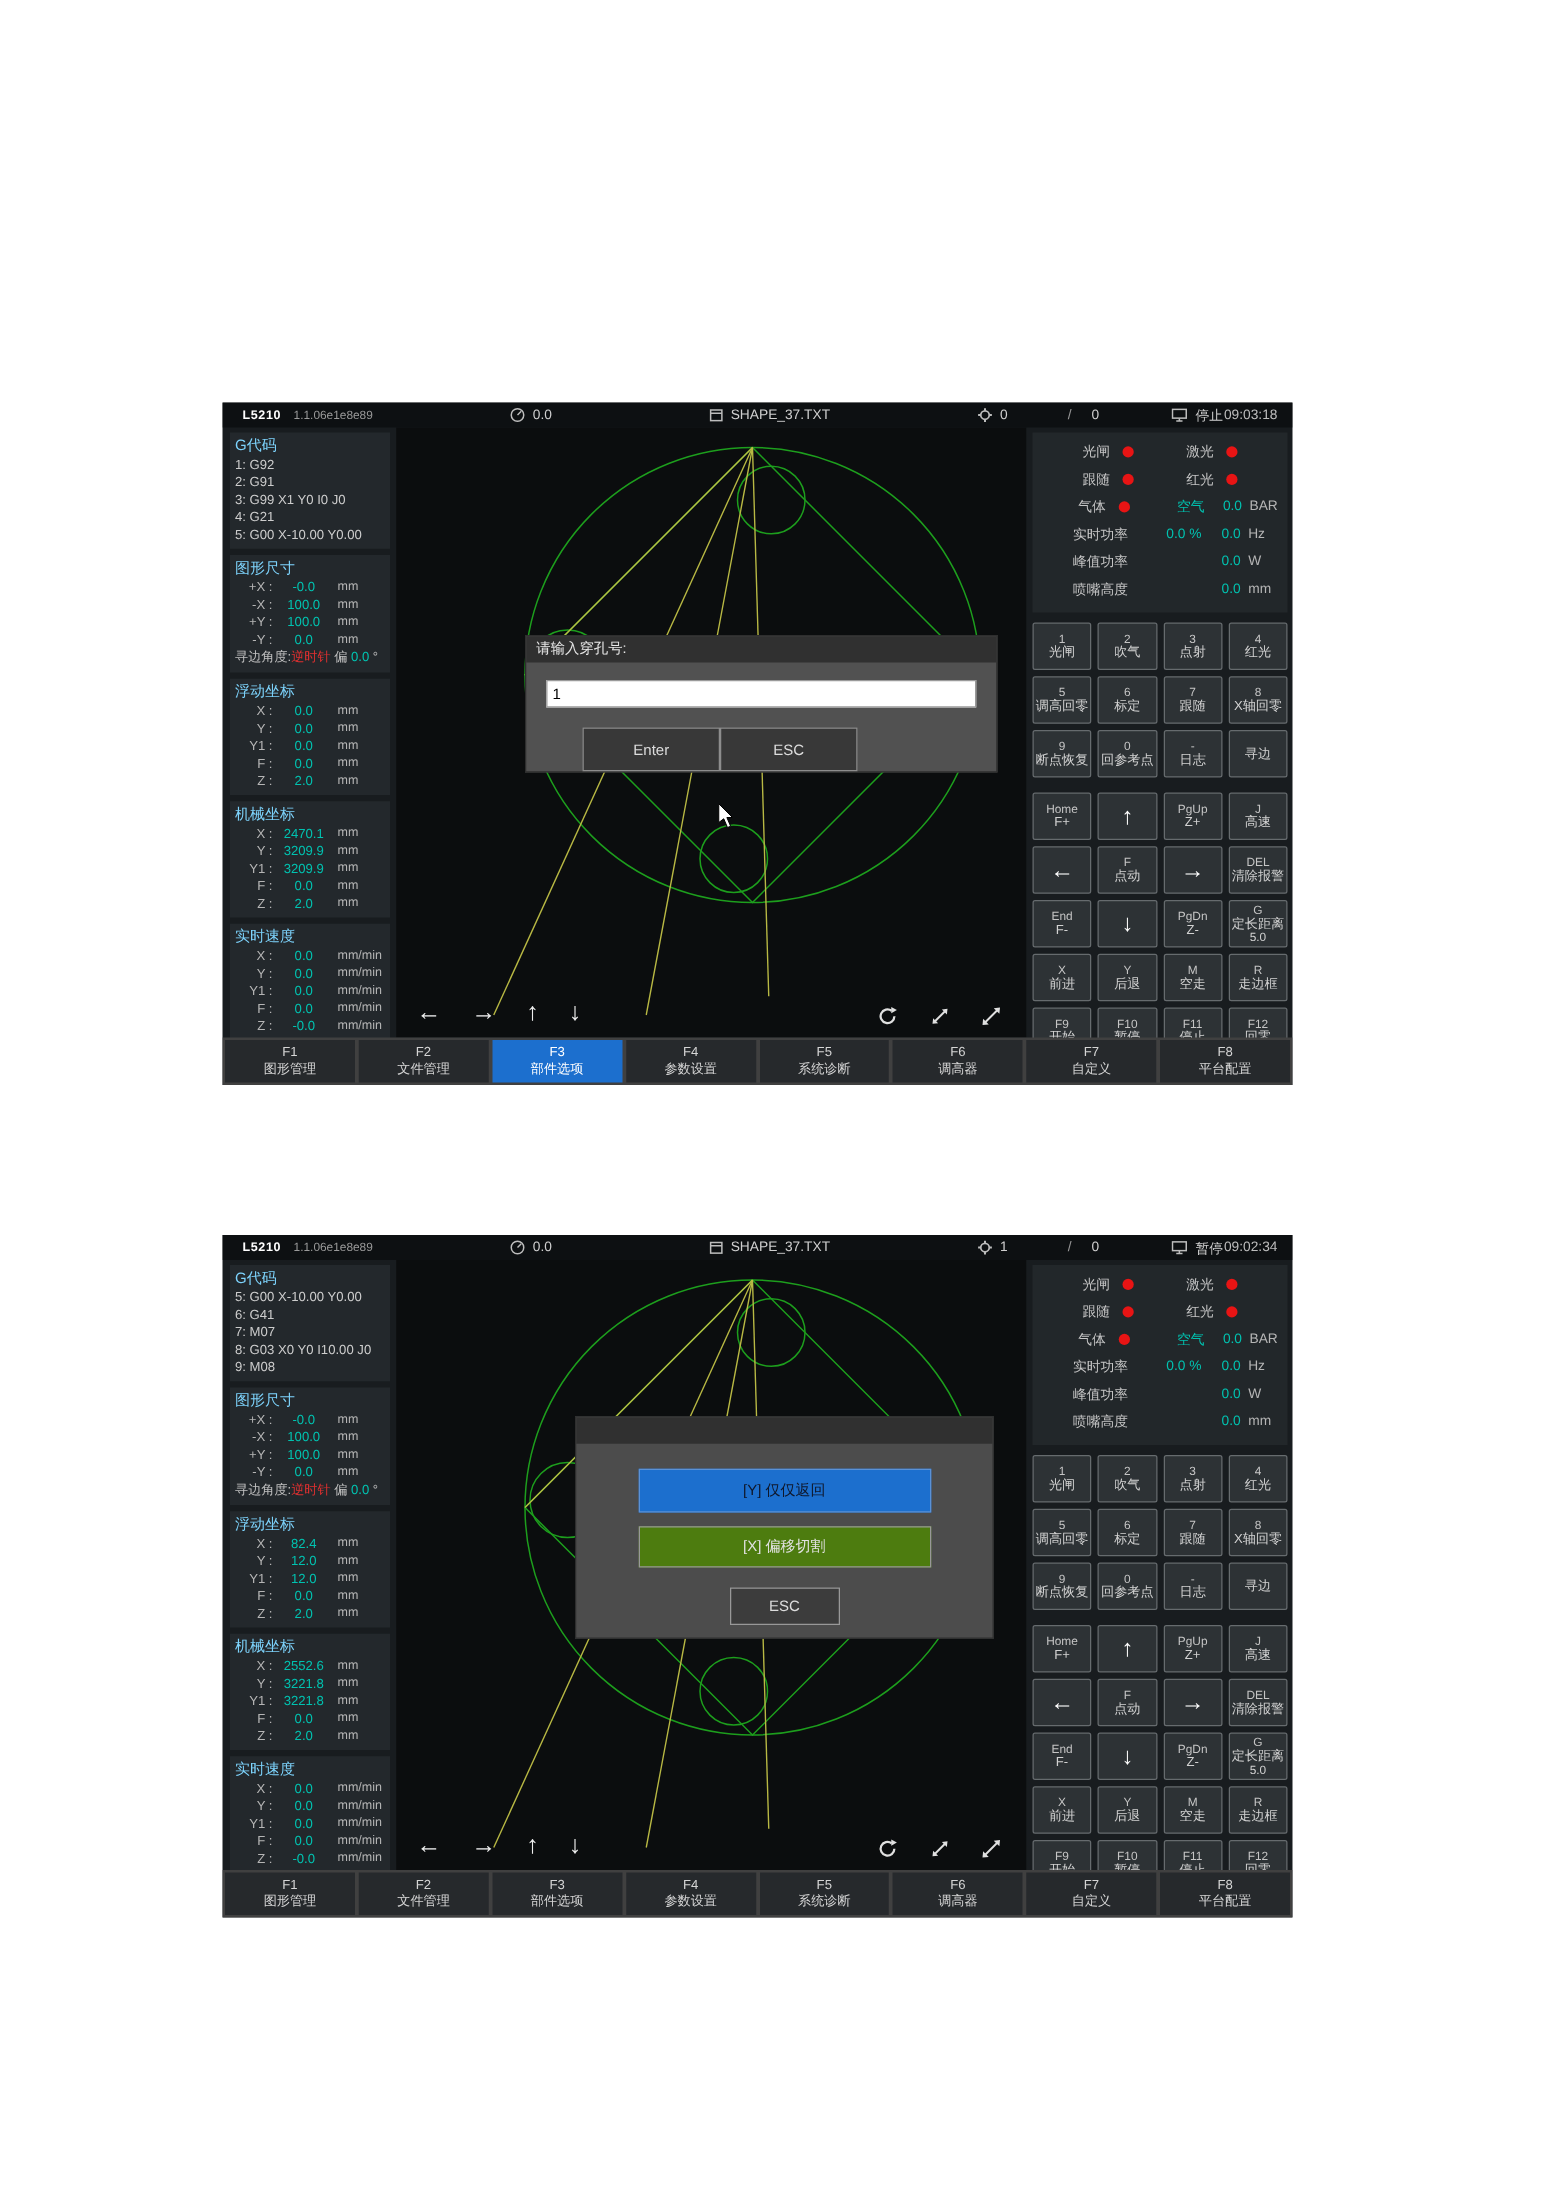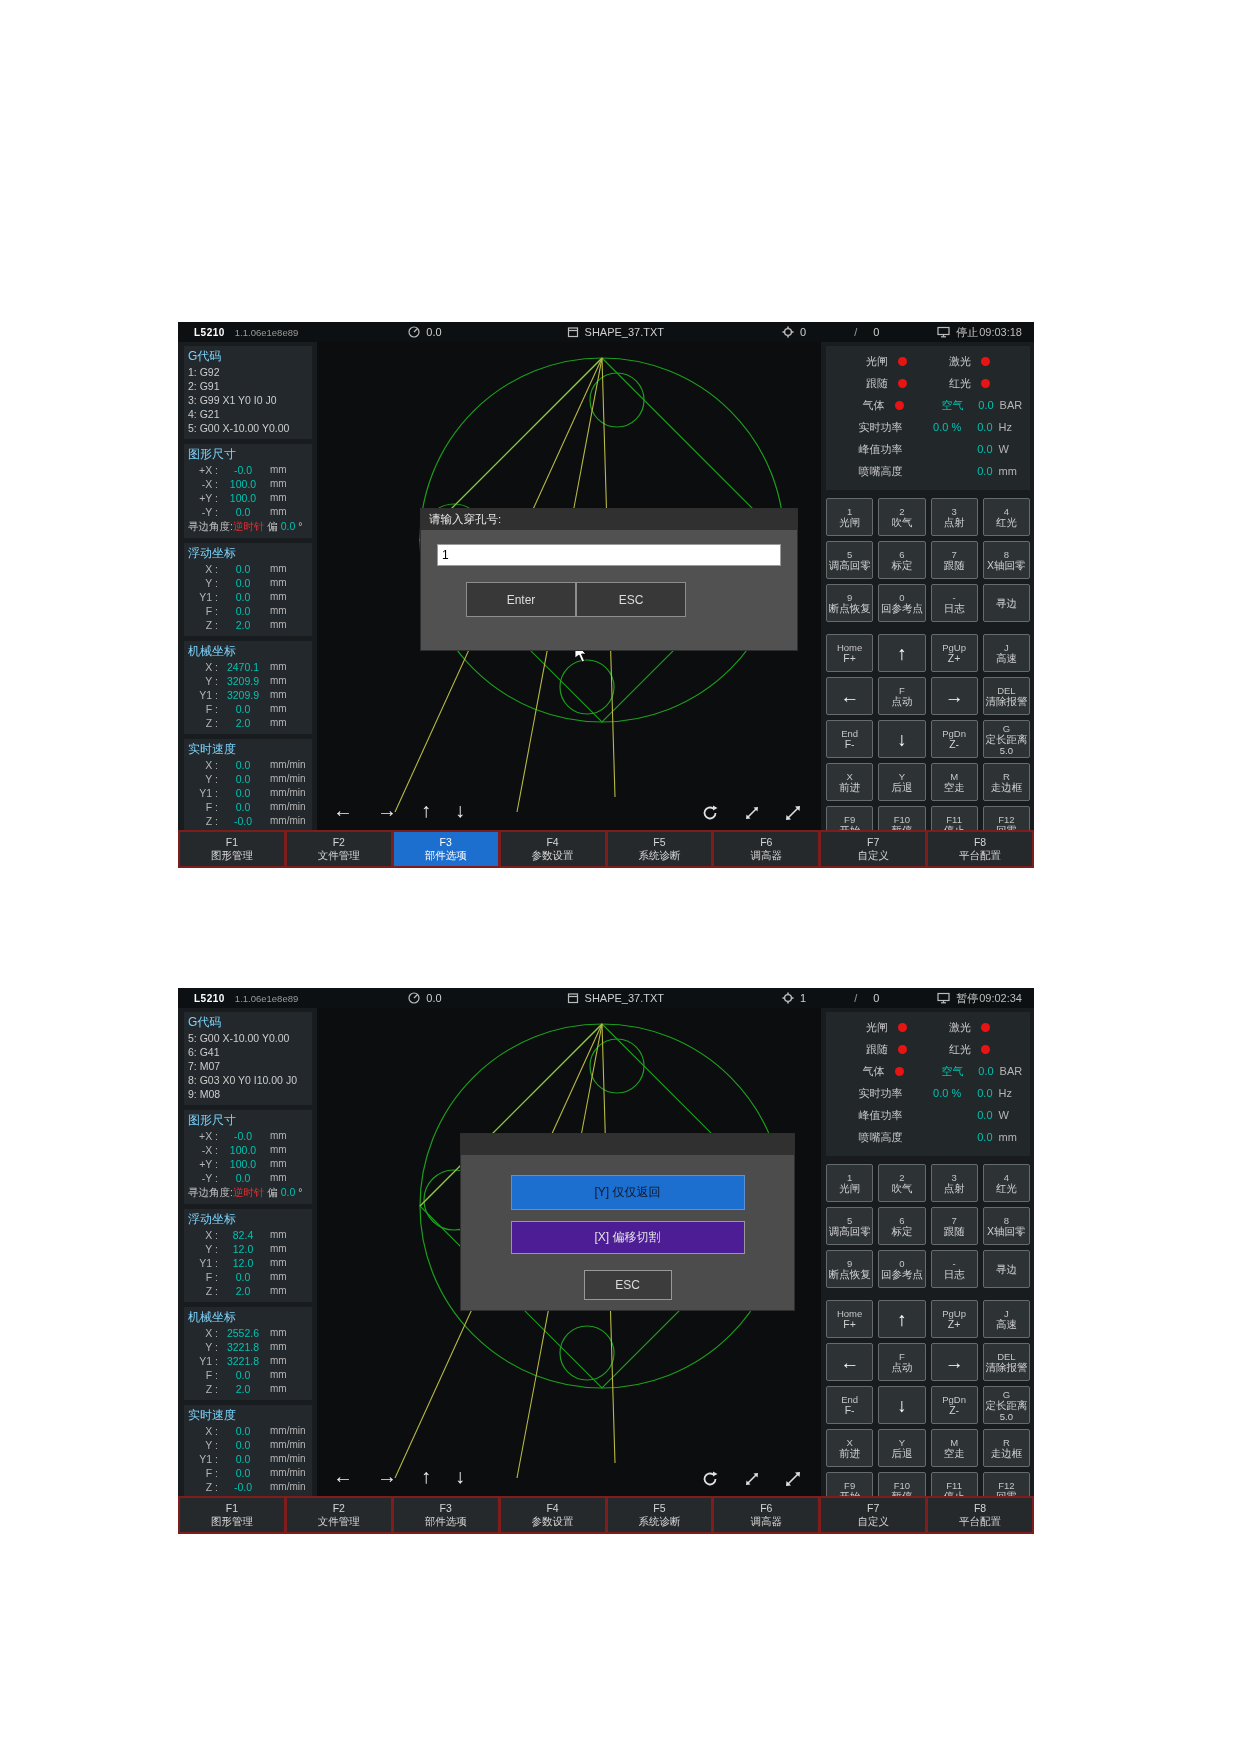--- a/index.html
+++ b/index.html
@@ -63,35 +63,35 @@
 
   .keypad{margin-top:8px;display:flex;flex-direction:column;gap:5px;}
   .kp-row{display:grid;grid-template-columns:repeat(4,1fr);gap:5px;}
   .kp-row.gap{margin-top:7px;}
   .kp-btn{height:34px;background:#2d3235;border:1px solid #666b6e;border-radius:2px;color:#d2d2d2;font-size:10.5px;display:flex;flex-direction:column;align-items:center;justify-content:center;line-height:11px;text-align:center;padding:1px;overflow:hidden;}
   .kp-btn .k{color:#c5c5c5;font-size:9.5px;}
   .kp-btn .t2{font-size:9.5px;}
   .kp-btn.arrow{font-size:19px;font-weight:bold;color:#ffffff;line-height:19px;}
 
   
-  .fbar{position:absolute;left:0;right:0;bottom:0;height:38px;display:flex;gap:3px;background:#7f1d1d;padding:2px 2px;box-sizing:border-box;margin-top:42px;}
+  .fbar{position:absolute;left:0;right:0;bottom:0;height:38px;display:flex;gap:3px;background:#404040;padding:2px 2px;box-sizing:border-box;margin-top:42px;}
   .f-btn{flex:1;background:#26292c;color:#d5d5d5;font-size:10.5px;display:flex;flex-direction:column;align-items:center;justify-content:center;line-height:13px;}
   .f-btn.active{background:#1c6fce;color:#ffffff;}
 
   
   .dialog{position:absolute;background:#515151;border:1px solid #2e2e2e;z-index:6;box-sizing:border-box;}
   .dlg-title{height:21px;background:#303030;color:#e8e8e8;font-size:11.5px;line-height:21px;padding-left:8px;}
-  .dialog-input{left:242px;top:186px;width:378px;height:143px;}
+  .dialog-input{left:242px;top:186px;width:378px;height:110px;}
   .dlg-input-field{display:block;margin:14px 16px 0;width:calc(100% - 32px);height:22px;border:1px solid #9a9a9a;background:#ffffff;color:#000000;font-size:12px;padding:0 4px;box-sizing:border-box;font-family:"Liberation Sans","DejaVu Sans",sans-serif;}
   .dlg-btn-row{display:flex;margin-top:16px;padding:0 45px;}
   .dlg-btn{width:108px;height:33px;background:#383838;border:1px solid #8d8d8d;color:#dcdcdc;font-size:12px;display:flex;align-items:center;justify-content:center;}
   .dialog-menu{left:282px;top:145px;width:335px;height:178px;background:#4c4c4c;}
   .dlg-menu-btns{display:flex;flex-direction:column;align-items:center;gap:11px;margin-top:20px;}
   .dlg-primary{width:232px;height:33px;background:#1c6fce;border:1px solid #5a91d6;color:#0f172a;}
-  .dlg-secondary{width:232px;height:31px;background:#4c1d95;border:1px solid #989898;color:#e2e2e2;}
+  .dlg-secondary{width:232px;height:31px;background:#4d7c0f;border:1px solid #989898;color:#e2e2e2;}
   .dlg-esc{width:86px;height:28px;background:#3c3c3c;border:1px solid #989898;color:#dcdcdc;margin-top:5px;}
 
   
   #shot0 .cursor{left:257px;top:301px;}
   #shot1 .cursor{left:162px;top:252px;}
 </style>
 </head>
 <body>
 
 <div class="page">

